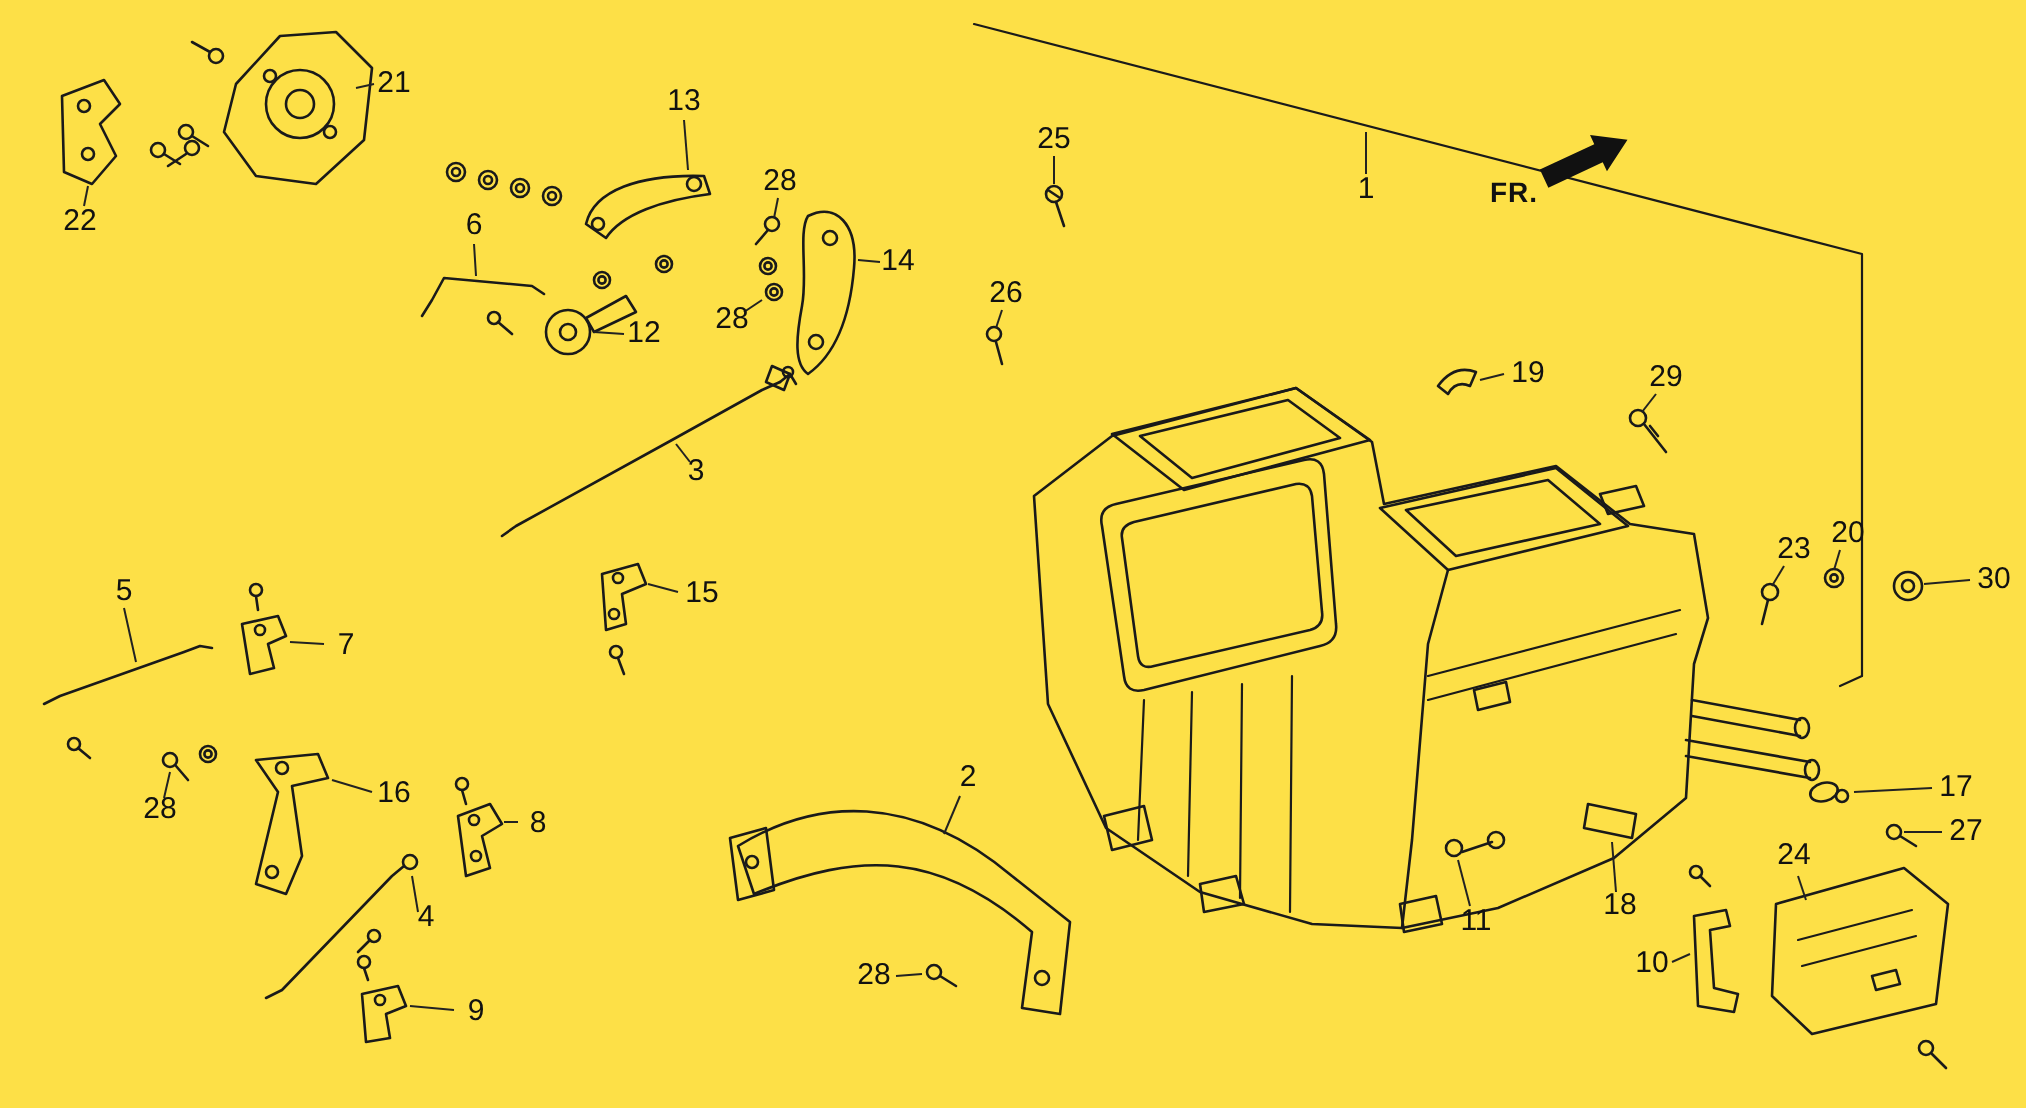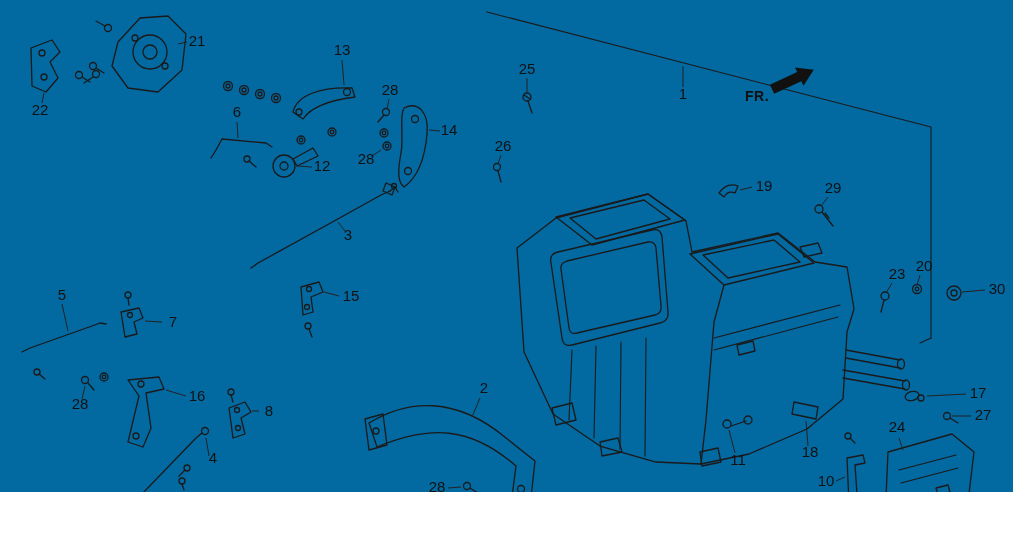--- a/index.html
+++ b/index.html
@@ -1,16 +1,16 @@
 <!DOCTYPE html>
 <html><head>
 <meta charset="utf-8">
 <style>
   html,body{margin:0;padding:0;background:#ffffff;}
-  .stage{position:relative;width:1013px;height:492px;background:#0369a1;overflow:hidden;
+  .stage{position:relative;width:1013px;height:554px;background:#fde047;overflow:hidden;
          font-family:"Liberation Sans",sans-serif;}
   svg{position:absolute;left:0;top:0;}
   .art{stroke:#1a1a1a;fill:none;stroke-width:1.3;stroke-linecap:round;stroke-linejoin:round;}
   .thin{stroke-width:1.1;}
   .part-label{font-family:"Liberation Sans",sans-serif;font-size:15px;fill:#111111;
               text-anchor:middle;stroke:none;}
   .fr-label{font-weight:700;font-size:14px;letter-spacing:.5px;}
   .leader{stroke:#222222;stroke-width:1;fill:none;}
 </style>
 </head>

